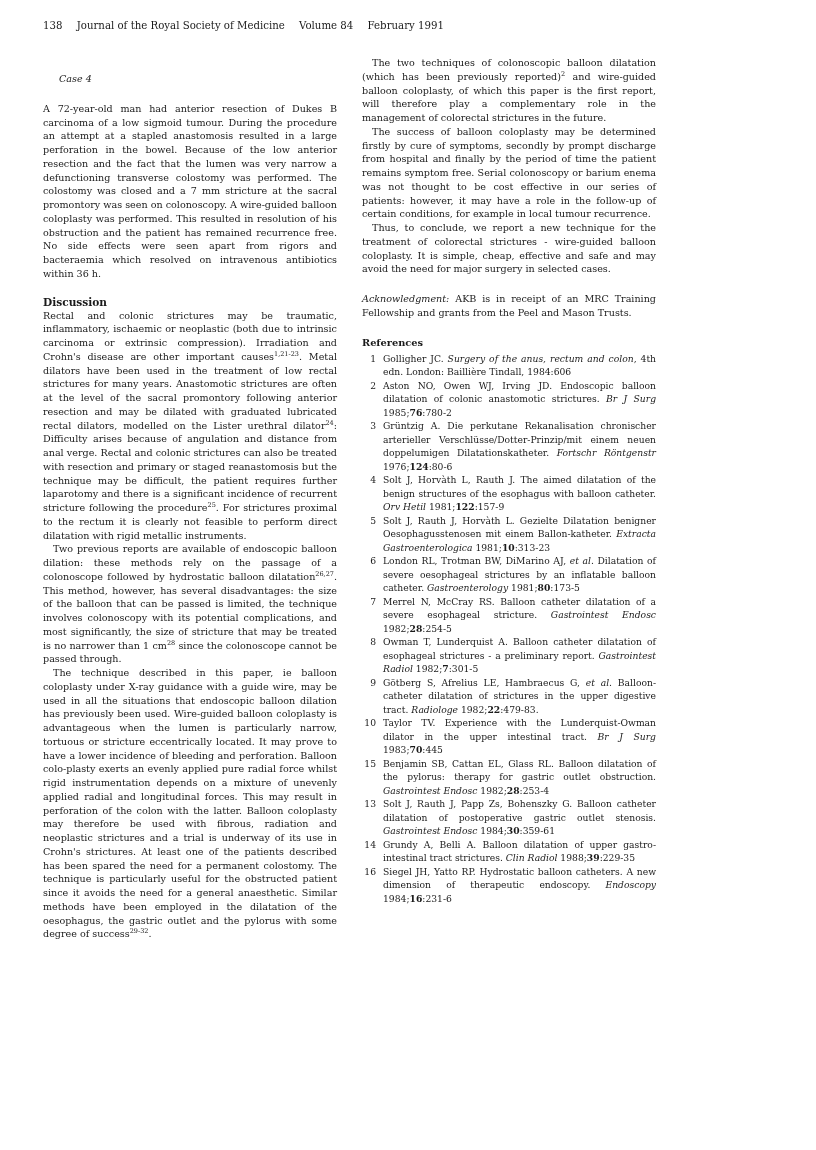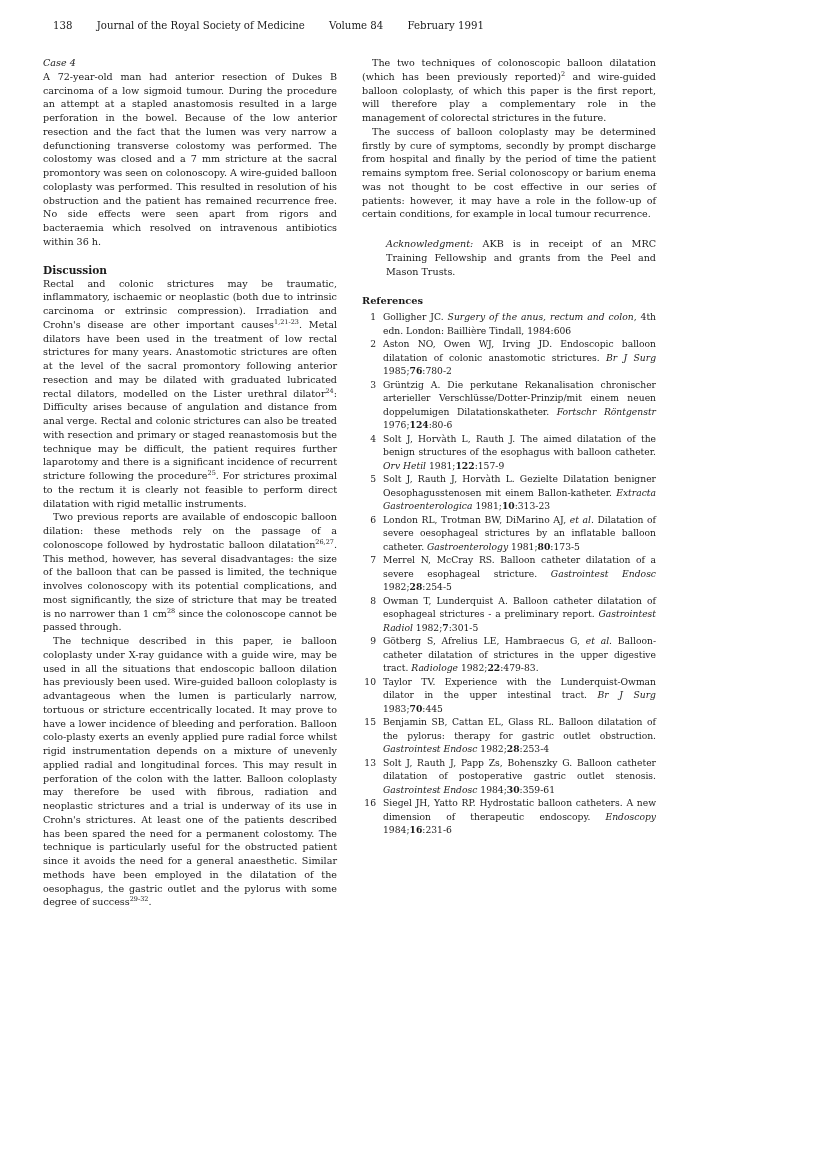--- a/index.html
+++ b/index.html
@@ -6,36 +6,36 @@
   body {
     width: 816px; height: 1150px; position: relative; overflow: hidden;
     font-family: "DejaVu Serif", "Liberation Serif", serif;
     color: #1a1a1a;
   }
   .page { position: absolute; left: 0; top: 0; width: 816px; height: 1150px; }
   .running-head {
     position: absolute; left: 43px; top: 20px;
     font-size: 10.2px; white-space: nowrap; letter-spacing: 0;
   }
-  .running-head span { margin-right: 11px; margin-left: 10px; }
+  .running-head span { margin-right: 11px; }
   .col {
     position: absolute; width: 294px;
     font-size: 9.6px; line-height: 13.75px;
     text-align: justify;
   }
   .col-left { left: 43px; top: 56px; }
   .col-right { left: 362px; top: 56px; }
   p { margin: 0; text-indent: 0; }
   p.indent { text-indent: 10px; }
-  .case-title { font-style: italic; margin: 0; }
+  .case-title { font-style: italic; margin: 16px; }
   h2.section {
     font-size: 10.6px; font-weight: bold; margin: 14px 0 0 0; line-height: 14px;
   }
   sup { font-size: 6.5px; line-height: 0; vertical-align: 4px; }
-  .ack { margin-top: 16px; margin-left: 24px; }
+  .ack { margin-top: 16px; }
   .ack i { font-style: italic; }
   h3.refs-title { font-size: 9.8px; font-weight: bold; margin: 16px 0 2px 0; line-height: 14px; }
   ol.refs { list-style: none; margin: 0; padding: 0; font-size: 9.2px; line-height: 13.5px; }
   ol.refs li { position: relative; padding-left: 21px; text-align: justify; }
   ol.refs li .num { position: absolute; left: 0; width: 14px; text-align: right; }
   i, em { font-style: italic; }
   b { font-weight: bold; }
 </style>
 </head>
 <body>
@@ -59,33 +59,35 @@
 
     <p class="indent"><span>Two previous reports are available of endoscopic balloon dilation: these methods rely on the passage of a colonoscope followed by hydrostatic balloon dilatation</span><sup>26,27</sup><span>. This method, however, has several disadvantages: the size of the balloon that can be passed is limited, the technique involves colonoscopy with its potential complications, and most significantly, the size of stricture that may be treated is no narrower than 1 cm</span><sup>28</sup><span> since the colonoscope cannot be passed through.</span></p>
 
     <p class="indent"><span>The technique described in this paper, ie balloon coloplasty under X-ray guidance with a guide wire, may be used in all the situations that endoscopic balloon dilation has previously been used. Wire-guided balloon coloplasty is advantageous when the lumen is particularly narrow, tortuous or stricture eccentrically located. It may prove to have a lower incidence of bleeding and perforation. Balloon colo-plasty exerts an evenly applied pure radial force whilst rigid instrumentation depends on a mixture of unevenly applied radial and longitudinal forces. This may result in perforation of the colon with the latter. Balloon coloplasty may therefore be used with fibrous, radiation and neoplastic strictures and a trial is underway of its use in Crohn's strictures. At least one of the patients described has been spared the need for a permanent colostomy. The technique is particularly useful for the obstructed patient since it avoids the need for a general anaesthetic. Similar methods have been employed in the dilatation of the oesophagus, the gastric outlet and the pylorus with some degree of success</span><sup>29-32</sup><span>.</span></p>
 
   </div>
 
   <div class="col col-right">
     <p class="indent"><span>The two techniques of colonoscopic balloon dilatation (which has been previously reported)</span><sup>2</sup><span> and wire-guided balloon coloplasty, of which this paper is the first report, will therefore play a complementary role in the management of colorectal strictures in the future.</span></p>
     <p class="indent">The success of balloon coloplasty may be determined firstly by cure of symptoms, secondly by prompt discharge from hospital and finally by the period of time the patient remains symptom free. Serial colonoscopy or barium enema was not thought to be cost effective in our series of patients: however, it may have a role in the follow-up of certain conditions, for example in local tumour recurrence.</p>
+    <p class="indent">Thus, to conclude, we report a new technique for the treatment of colorectal strictures - wire-guided balloon coloplasty. It is simple, cheap, effective and safe and may avoid the need for major surgery in selected cases.</p>
 
     <p class="ack"><i>Acknowledgment:</i><span> AKB is in receipt of an MRC Training Fellowship and grants from the Peel and Mason Trusts.</span></p>
 
     <h3 class="refs-title">References</h3>
     <ol class="refs" id="ref-list">
         <li><span class="num">1</span>Golligher JC. <i>Surgery of the anus, rectum and colon</i>, 4th edn. London: Baillière Tindall, 1984:606</li>
         <li><span class="num">2</span>Aston NO, Owen WJ, Irving JD. Endoscopic balloon dilatation of colonic anastomotic strictures. <i>Br J Surg</i> 1985;<b>76</b>:780-2</li>
         <li><span class="num">3</span>Grüntzig A. Die perkutane Rekanalisation chronischer arterieller Verschlüsse/Dotter-Prinzip/mit einem neuen doppelumigen Dilatationskatheter. <i>Fortschr Röntgenstr</i> 1976;<b>124</b>:80-6</li>
         <li><span class="num">4</span>Solt J, Horvàth L, Rauth J. The aimed dilatation of the benign structures of the esophagus with balloon catheter. <i>Orv Hetil</i> 1981;<b>122</b>:157-9</li>
         <li><span class="num">5</span>Solt J, Rauth J, Horvàth L. Gezielte Dilatation benigner Oesophagusstenosen mit einem Ballon-katheter. <i>Extracta Gastroenterologica</i> 1981;<b>10</b>:313-23</li>
         <li><span class="num">6</span>London RL, Trotman BW, DiMarino AJ, <i>et al.</i> Dilatation of severe oesophageal strictures by an inflatable balloon catheter. <i>Gastroenterology</i> 1981;<b>80</b>:173-5</li>
         <li><span class="num">7</span>Merrel N, McCray RS. Balloon catheter dilatation of a severe esophageal stricture. <i>Gastrointest Endosc</i> 1982;<b>28</b>:254-5</li>
         <li><span class="num">8</span>Owman T, Lunderquist A. Balloon catheter dilatation of esophageal strictures - a preliminary report. <i>Gastrointest Radiol</i> 1982;<b>7</b>:301-5</li>
         <li><span class="num">9</span>Götberg S, Afrelius LE, Hambraecus G, <i>et al.</i> Balloon-catheter dilatation of strictures in the upper digestive tract. <i>Radiologe</i> 1982;<b>22</b>:479-83.</li>
         <li><span class="num">10</span>Taylor TV. Experience with the Lunderquist-Owman dilator in the upper intestinal tract. <i>Br J Surg</i> 1983;<b>70</b>:445</li>
         <li><span class="num">15</span>Benjamin SB, Cattan EL, Glass RL. Balloon dilatation of the pylorus: therapy for gastric outlet obstruction. <i>Gastrointest Endosc</i> 1982;<b>28</b>:253-4</li>
         <li><span class="num">13</span>Solt J, Rauth J, Papp Zs, Bohenszky G. Balloon catheter dilatation of postoperative gastric outlet stenosis. <i>Gastrointest Endosc</i> 1984;<b>30</b>:359-61</li>
+        <li><span class="num">14</span>Grundy A, Belli A. Balloon dilatation of upper gastro-intestinal tract strictures. <i>Clin Radiol</i> 1988;<b>39</b>:229-35</li>
         <li><span class="num">16</span>Siegel JH, Yatto RP. Hydrostatic balloon catheters. A new dimension of therapeutic endoscopy. <i>Endoscopy</i> 1984;<b>16</b>:231-6</li>
       </ol>
   </div>
 </div>
 
 </body></html>

